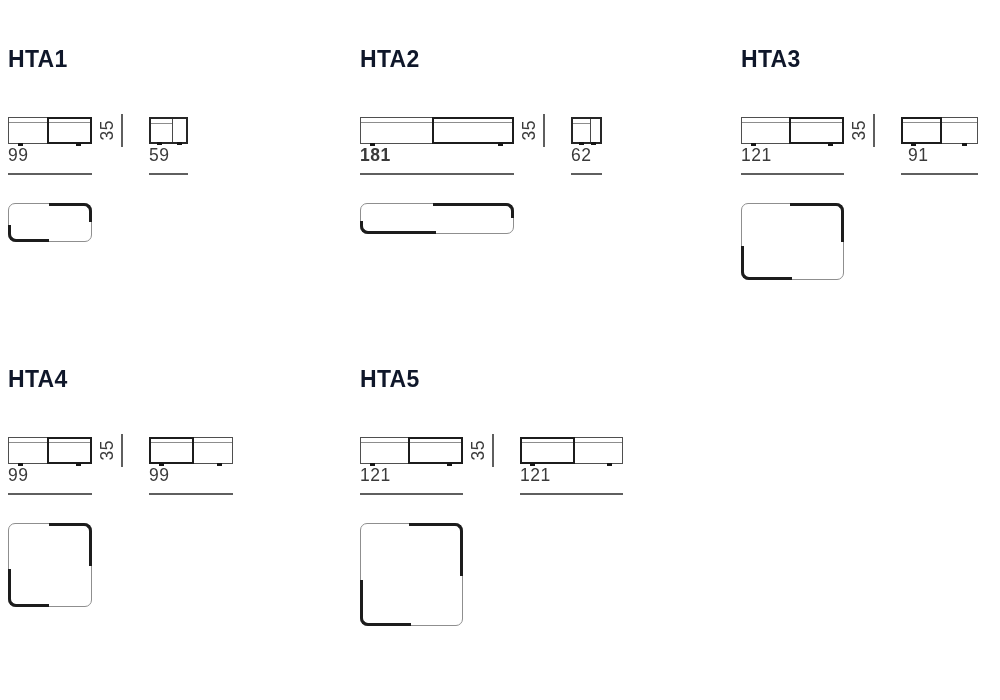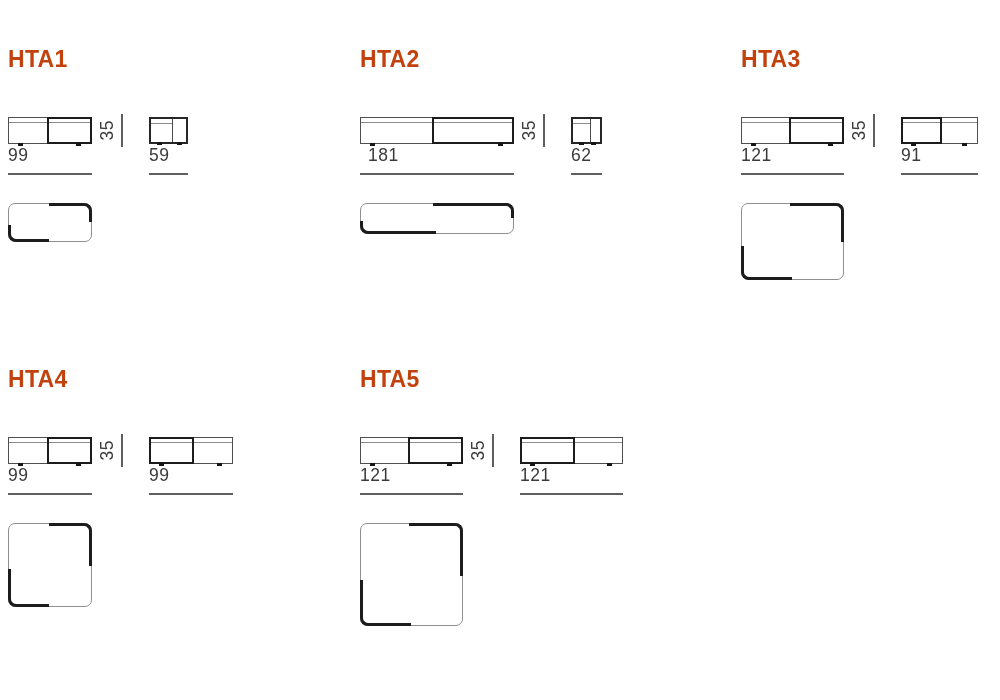--- a/index.html
+++ b/index.html
@@ -5,21 +5,21 @@
   html,body{margin:0;padding:0;}
   body{
     width:1000px;height:700px;background:#ffffff;
     font-family:"Liberation Sans", sans-serif;
     position:relative;overflow:hidden;
   }
   #canvas{position:absolute;left:0;top:0;width:1000px;height:700px;}
   .module{position:absolute;}
   .module-title{
     position:absolute;left:0;top:0;
-    font-size:23px;font-weight:700;color:#c2410c;letter-spacing:.3px;
+    font-size:23px;font-weight:700;color:#0f172a;letter-spacing:.3px;
     white-space:nowrap;
   }
   .view{position:absolute;background:#ffffff;box-sizing:border-box;}
   .view.front{border:1px solid #4f4f4f;}
   .view.side{border:2px solid #262626;}
   .topline{position:absolute;top:4px;height:1px;background:#8d8d8d;}
   .slidebox{position:absolute;top:-1px;bottom:-1px;border:2px solid #1c1c1c;box-sizing:border-box;background:transparent;}
   .divider{position:absolute;top:0;bottom:0;width:1px;background:#4a4a4a;}
   .foot{position:absolute;width:5px;height:3px;background:#161616;}
   .dim-line-v{position:absolute;width:1.5px;background:#5f5f5f;}
@@ -74,21 +74,21 @@
       </div>
     </div>
     <div class="module" style="left: 360px; top: 46px; width: 300px; height: 290px;">
       <div class="module-title">HTA2</div>
       <div class="view front" style="left: 0px; top: 71px; width: 154px; height: 27px;">
         <div class="topline" style="left: 0px; width: 152px;"></div>
         <div class="slidebox" style="right: -1px; width: 82px;"></div>
         <div class="foot" style="left: 9px; top: 25px;"></div>
         <div class="foot" style="left: 137px; top: 25px;"></div>
       </div>
-      <div class="dim-label" style="left: 8px; top: 101px;">181</div>
+      <div class="dim-label" style="left: 0px; top: 101px; font-weight: bold;">181</div>
       <div class="dim-underline" style="left: 0px; top: 127px; width: 154px;"></div>
       <div class="dim-v-wrap" style="left: 160px; top: 68px; width: 20px; height: 33px;">
         <span class="dim-text-v">35</span>
       </div>
       <div class="dim-line-v" style="left: 183px; top: 68px; height: 33px;"></div>
       <div class="view side" style="left: 211px; top: 71px; width: 31px; height: 27px;">
         <div class="divider" style="left: 17px;"></div>
         <div class="topline" style="left: 0px; width: 17px;"></div>
         <div class="foot" style="left: 6px; top: 23px;"></div>
         <div class="foot" style="left: 18px; top: 23px;"></div>
@@ -113,21 +113,21 @@
       <div class="dim-v-wrap" style="left: 109px; top: 68px; width: 20px; height: 33px;">
         <span class="dim-text-v">35</span>
       </div>
       <div class="dim-line-v" style="left: 132px; top: 68px; height: 33px;"></div>
       <div class="view front" style="left: 160px; top: 71px; width: 77px; height: 27px;">
         <div class="topline" style="left: 0px; width: 75px;"></div>
         <div class="slidebox" style="left: -1px; width: 41px;"></div>
         <div class="foot" style="left: 9px; top: 25px;"></div>
         <div class="foot" style="left: 60px; top: 25px;"></div>
       </div>
-      <div class="dim-label" style="left: 160px; top: 101px;">91</div>
+      <div class="dim-label" style="left: 167px; top: 101px;">91</div>
       <div class="dim-underline" style="left: 160px; top: 127px; width: 77px;"></div>
       <div class="plan" style="left: 0px; top: 157px; width: 103px; height: 77px;">
         <div class="thickTR" style="width: 53%; height: 52%;"></div>
         <div class="thickBL" style="width: 50%; height: 46%;"></div>
       </div>
     </div>
     <div class="module" style="left: 8px; top: 366px; width: 300px; height: 290px;">
       <div class="module-title">HTA4</div>
       <div class="view front" style="left: 0px; top: 71px; width: 84px; height: 27px;">
         <div class="topline" style="left: 0px; width: 82px;"></div>

